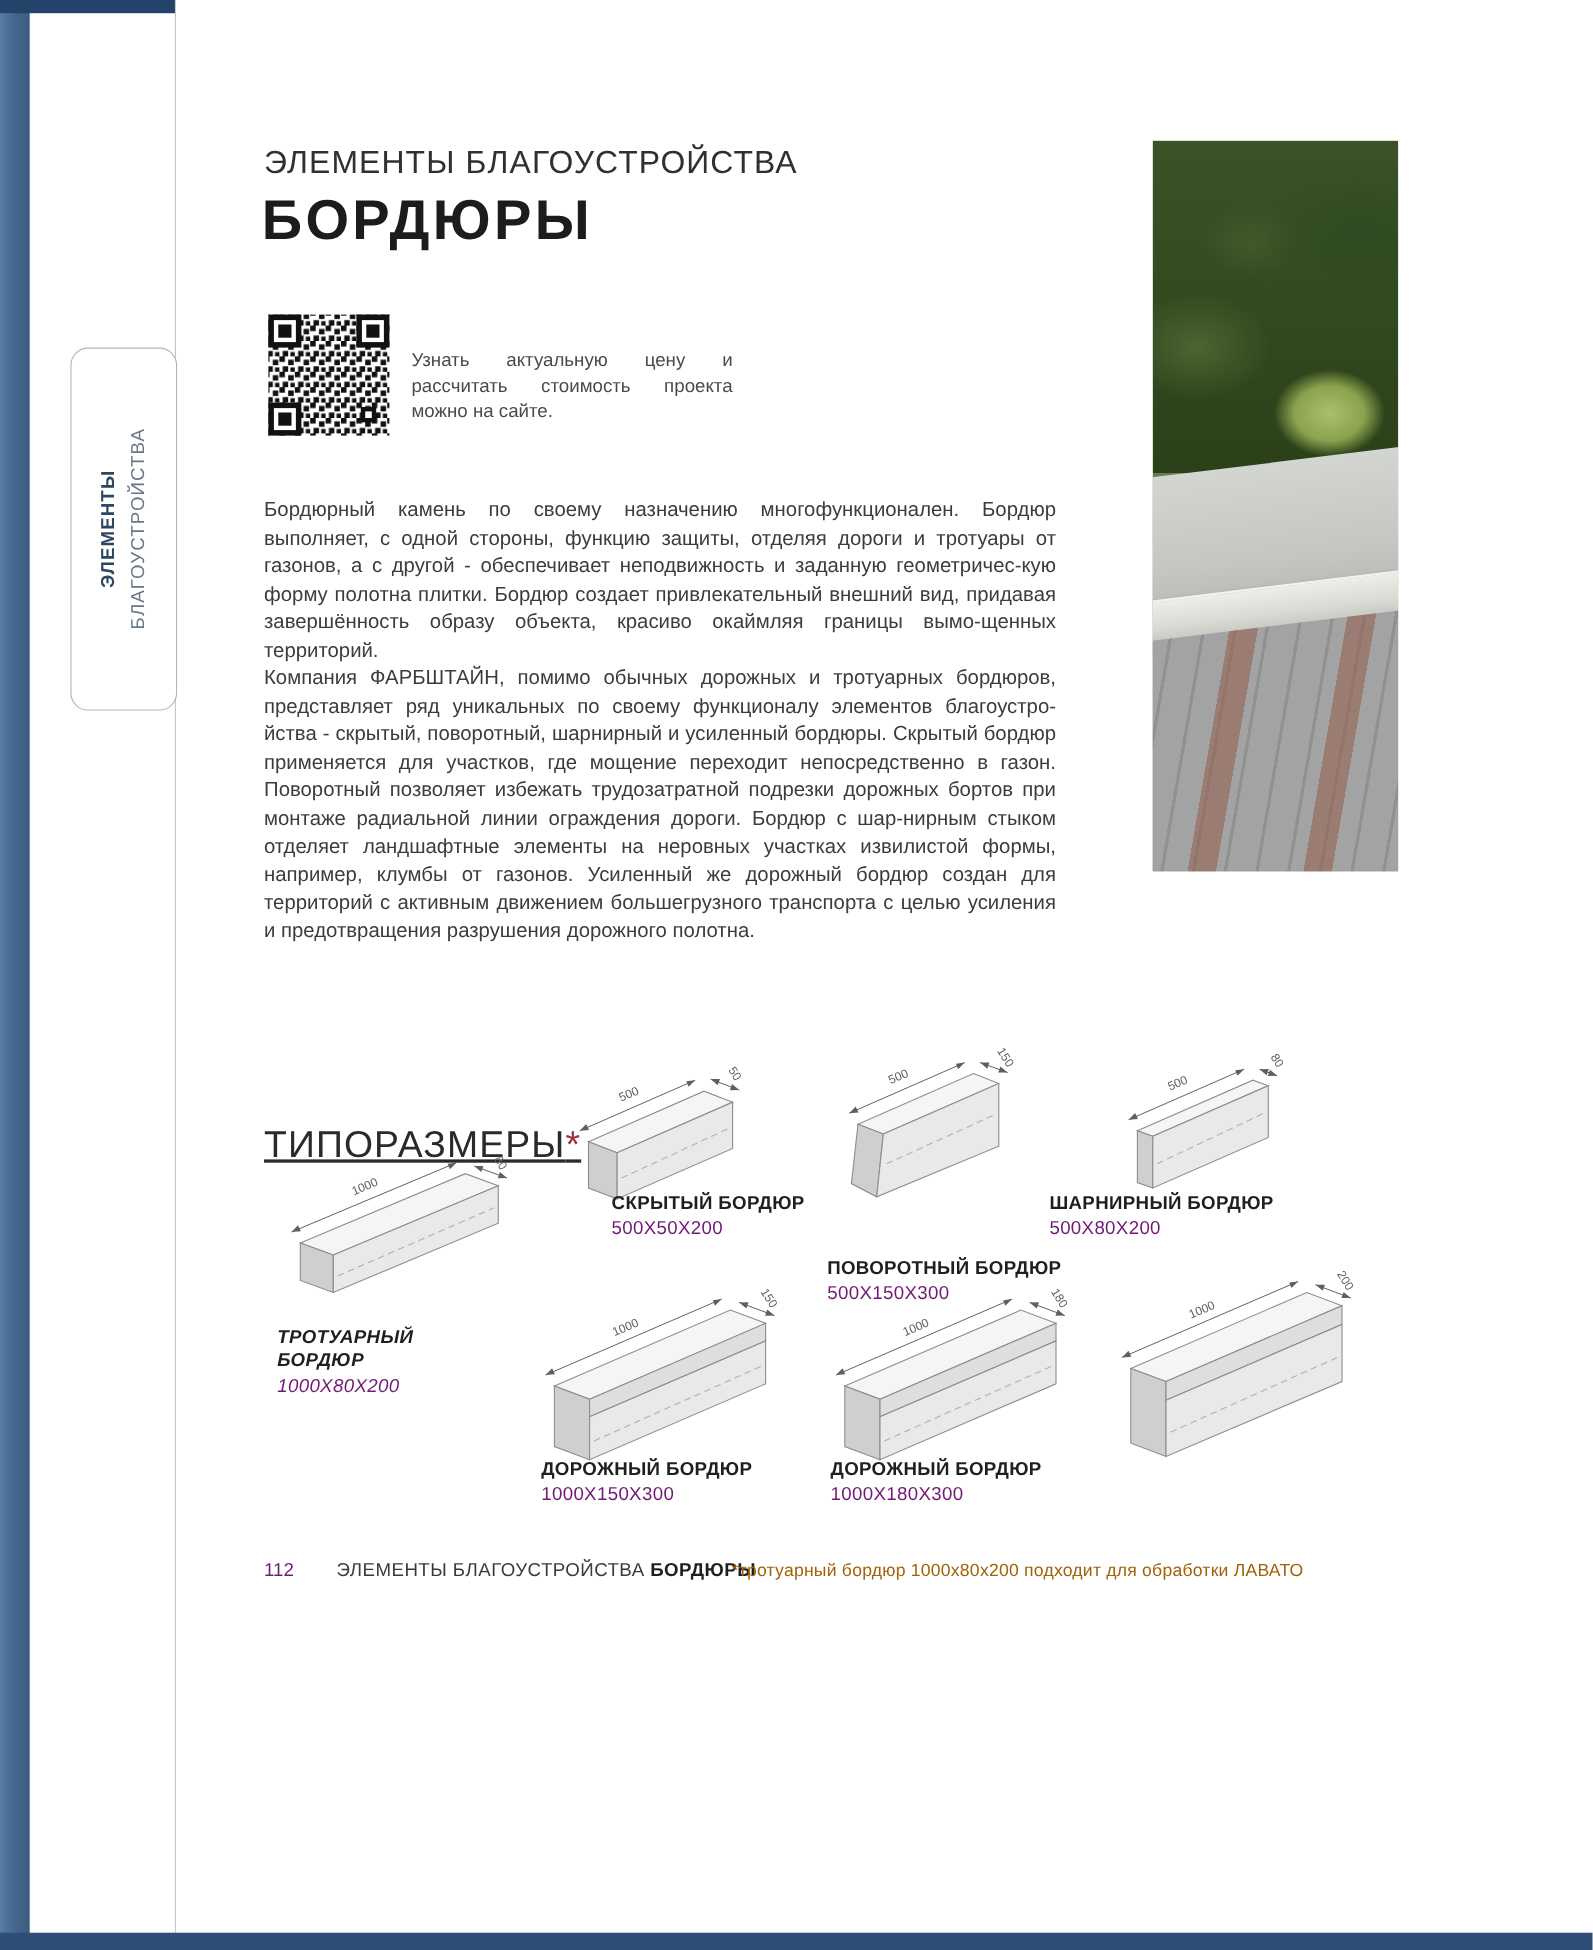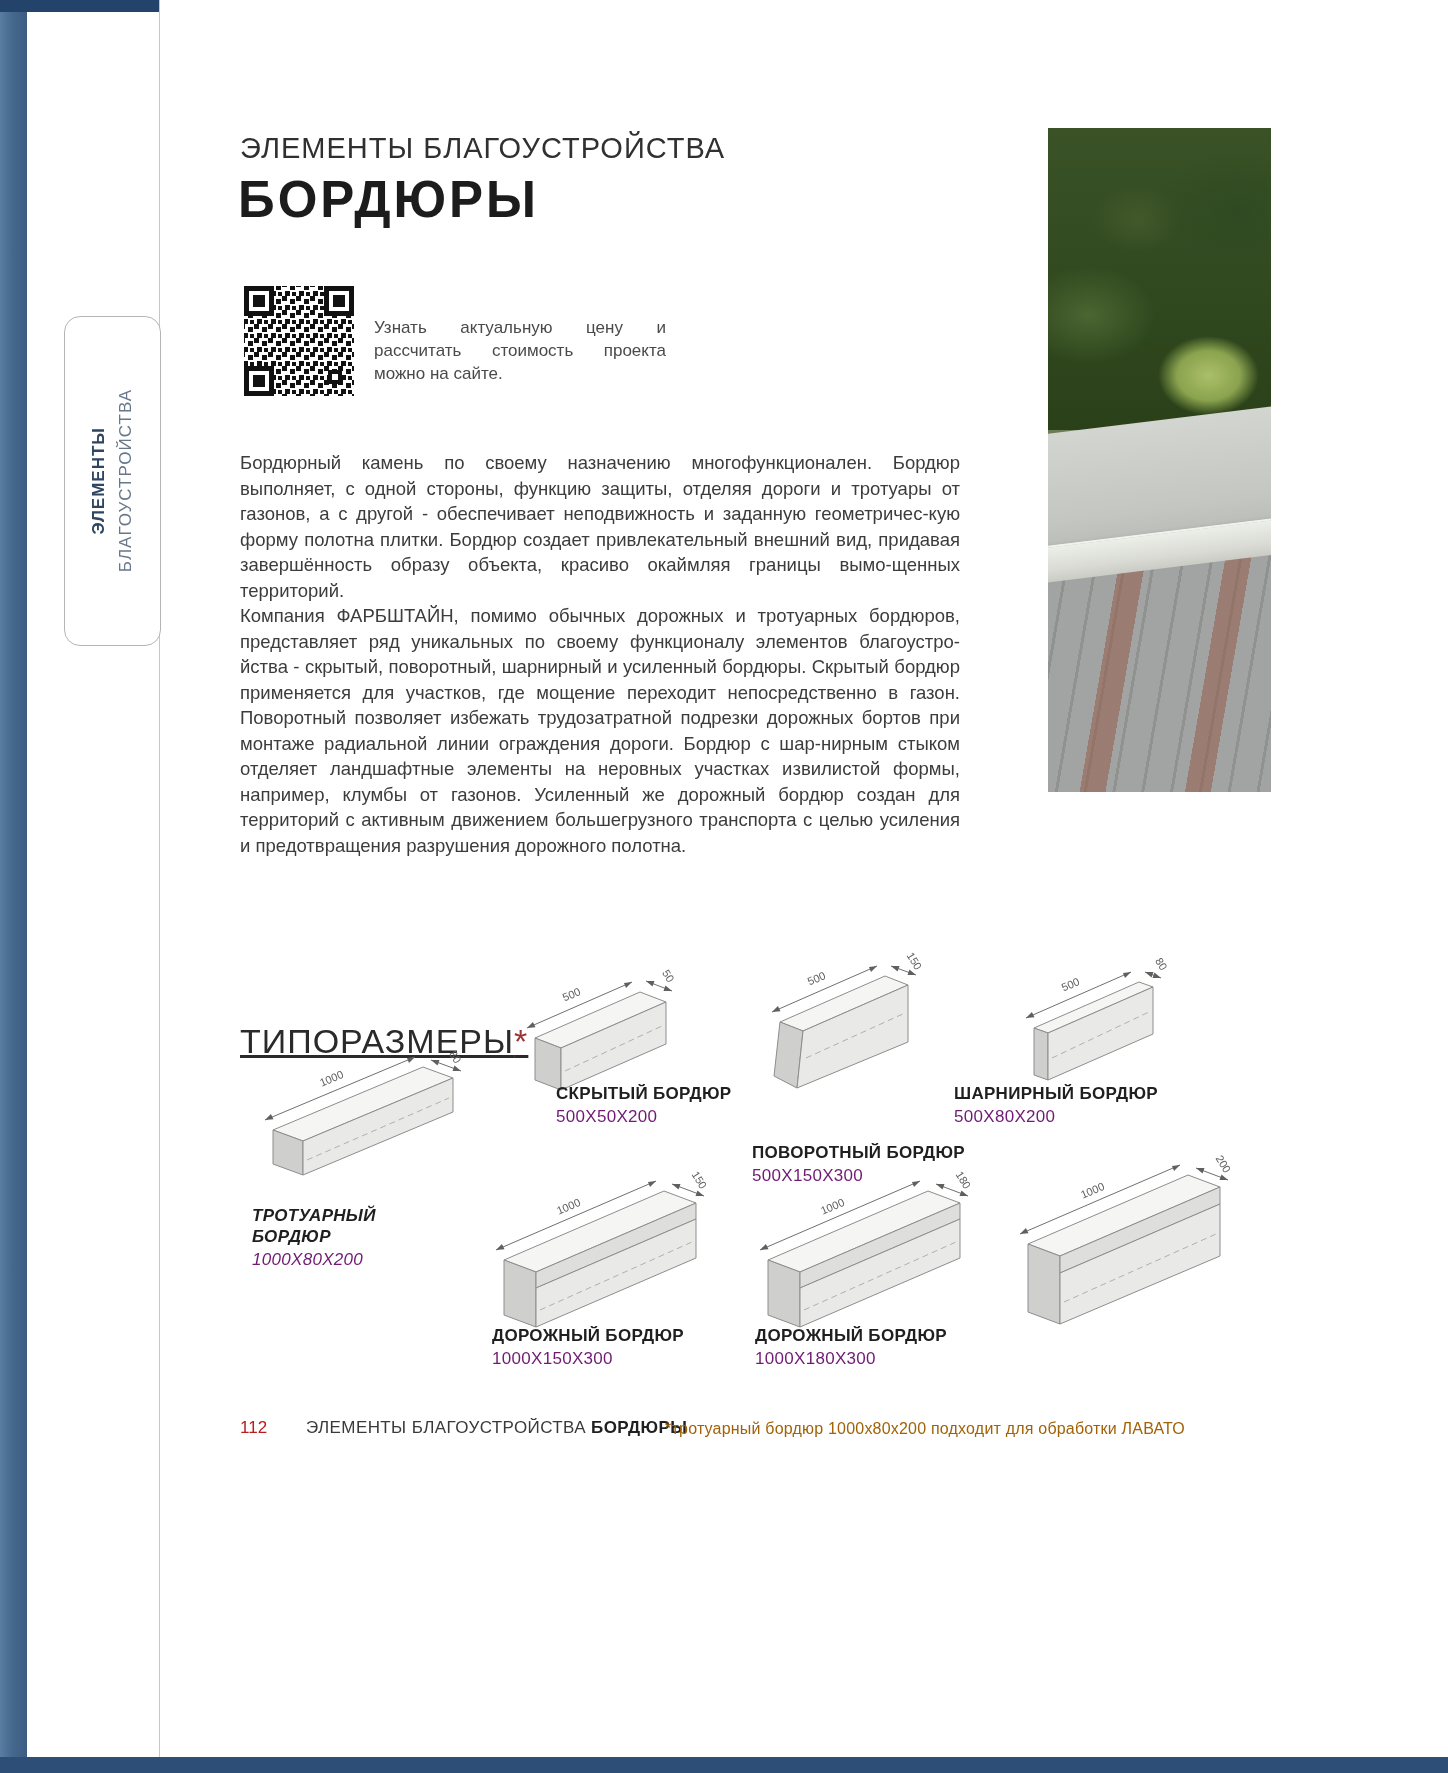--- a/index.html
+++ b/index.html
@@ -70,21 +70,21 @@
   .f-top { fill:#f5f5f4; stroke:#8d8d8d; stroke-width:1; }
   .f-front { fill:#e9e9e8; stroke:#8d8d8d; stroke-width:1; }
   .f-front2 { fill:#dededd; stroke:#8d8d8d; stroke-width:1; }
   .f-side { fill:#cfcfce; stroke:#8d8d8d; stroke-width:1; }
   .dash { stroke:#b0b0b0; stroke-width:1; stroke-dasharray:6 4; fill:none; }
   .dim { stroke:#5f5f5f; stroke-width:.9; fill:none; }
   .dim-arrow { fill:#5f5f5f; }
   .dim-text { font-size:11px; fill:#5f5f5f; }
 
   
-  .footer-num { position:absolute; left:240px; top:1418px; font-size:17px; color:#b91c1c; }
+  .footer-num { position:absolute; left:240px; top:1418px; font-size:17px; color:#701a75; }
   .footer-section { position:absolute; left:306px; top:1418px; font-size:17px; color:#3a3a3a; letter-spacing:.4px; }
   .footer-section b { color:#1f1f1f; }
   .footer-note { position:absolute; right:263px; top:1420px; font-size:16px; color:#a16207; letter-spacing:.2px; }
 </style>
 </head>
 <body>
 
 <div class="page">
 
   <div class="side-strip"></div>

